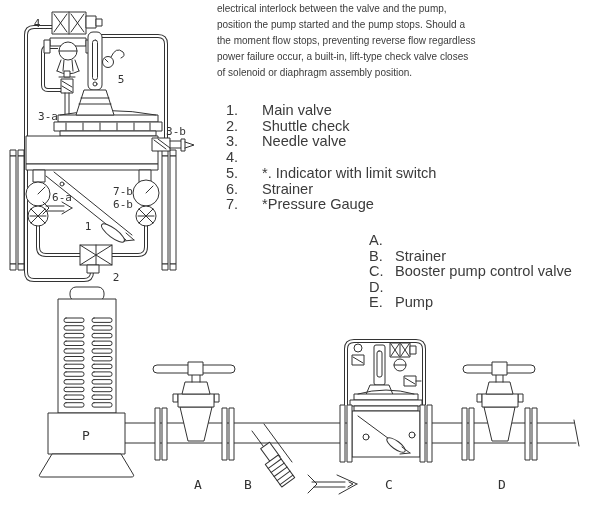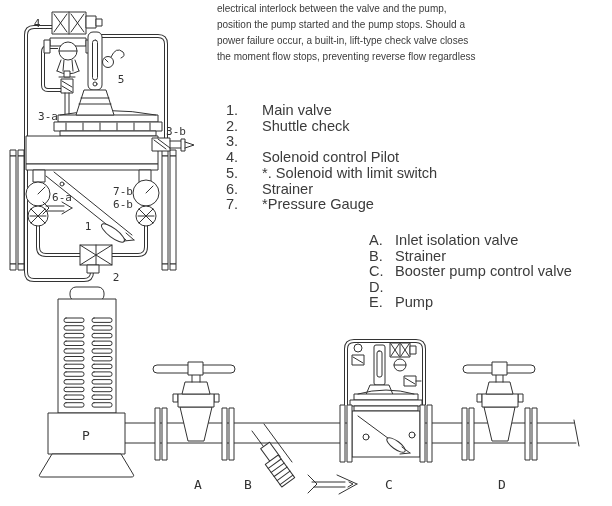--- a/index.html
+++ b/index.html
@@ -177,58 +177,58 @@
       <text class="lbl" x="123" y="208">6-b</text>
       <text class="lbl" x="62" y="201">6-a</text>
       <text class="lbl" x="88" y="230">1</text>
       <text class="lbl" x="116" y="281">2</text>
     </g>
   </svg>
 
   <div class="desc">
     <div>electrical interlock between the valve and the pump,</div>
     <div>position the pump started and the pump stops. Should a</div>
+    <div>the moment flow stops, preventing reverse flow regardless</div>
     <div>power failure occur, a built-in, lift-type check valve closes</div>
-    <div>the moment flow stops, preventing reverse flow regardless</div>
+    <div>of solenoid or diaphragm assembly position.</div>
   </div>
 
   <div class="plist">
     <div class="row">
       <span class="num">1.</span>
       <span>Main valve</span>
       </div>
     <div class="row">
       <span class="num">2.</span>
       <span>Shuttle check</span>
       </div>
     <div class="row">
       <span class="num">3.</span>
+      <span>Needle valve</span>
       </div>
     <div class="row">
       <span class="num">4.</span>
-      <span>Solenoid control Pilot</span>
       </div>
     <div class="row">
       <span class="num">5.</span>
-      <span>*. Solenoid with limit switch</span>
+      <span>*. Indicator with limit switch</span>
       </div>
     <div class="row">
       <span class="num">6.</span>
       <span>Strainer</span>
       </div>
     <div class="row">
       <span class="num">7.</span>
       <span>*Pressure Gauge</span>
       </div>
   </div>
 
   <div class="llist">
     <div class="row">
       <span class="letter">A.</span>
-      <span>Inlet isolation valve</span>
       </div>
     <div class="row">
       <span class="letter">B.</span>
       <span>Strainer</span>
       </div>
     <div class="row">
       <span class="letter">C.</span>
       <span>Booster pump control valve</span>
       </div>
     <div class="row">

